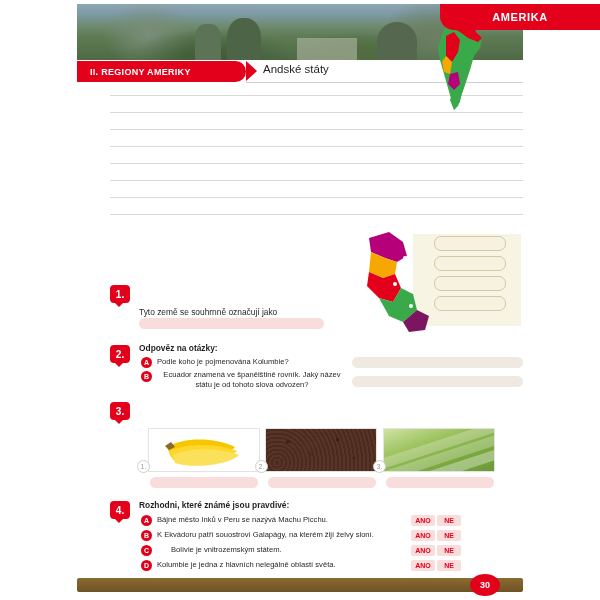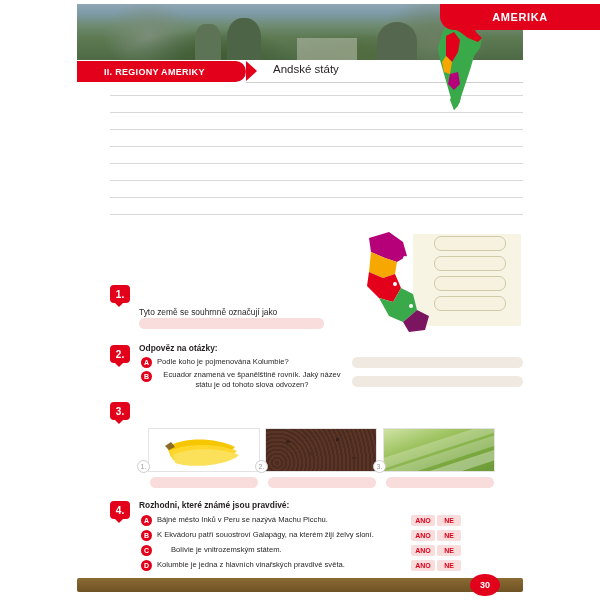--- a/index.html
+++ b/index.html
@@ -44,34 +44,34 @@
     display:flex;align-items:center;justify-content:center;
     z-index:6;
   }
 
   
   .chapter-bar{
     position:absolute;left:77px;top:61px;width:169px;height:21px;
     background:#e2001a;
     border-top-right-radius:11px;border-bottom-right-radius:11px;
     color:#fff;font-size:9px;font-weight:bold;letter-spacing:.3px;
-    display:flex;align-items:center;padding-left:27px;
+    display:flex;align-items:center;padding-left:13px;
     box-sizing:border-box;
     z-index:5;
   }
   .chapter-arrow{
     position:absolute;left:246px;top:61px;
     width:0;height:0;
     border-top:10.5px solid transparent;
     border-bottom:10.5px solid transparent;
     border-left:11px solid #e2001a;
     z-index:5;
   }
   .chapter-title{
-    position:absolute;left:273px;top:63px;
+    position:absolute;left:263px;top:63px;
     font-size:11.5px;color:#231f20;
   }
   .chapter-underline{
     position:absolute;left:246px;top:82px;width:277px;height:1px;
     background:#cfcfcf;
   }
 
   
   .lines{
     position:absolute;left:110px;top:95px;width:413px;
@@ -310,21 +310,21 @@
   </div>
 
   <div class="bullet" style="left:141px;top:545px;">C</div>
   <div class="sub-label" style="left:171px;top:545px;width:250px;">Bolívie je vnitrozemským státem.</div>
   <div class="anone" style="left:411px;top:545px;">
     <span>ANO</span>
     <span>NE</span>
   </div>
 
   <div class="bullet" style="left:141px;top:560px;">D</div>
-  <div class="sub-label" style="left:157px;top:560px;width:250px;">Kolumbie je jedna z hlavních vinařských pravdivé světa.</div>
+  <div class="sub-label" style="left:157px;top:560px;width:250px;">Kolumbie je jedna z hlavních nelegálně oblastí světa.</div>
   <div class="anone" style="left:411px;top:560px;">
     <span>ANO</span>
     <span>NE</span>
   </div>
 
   <div class="footer-bar"></div>
   <div class="page-num">30</div>
 
   <div class="left-margin"></div>
 </div>

